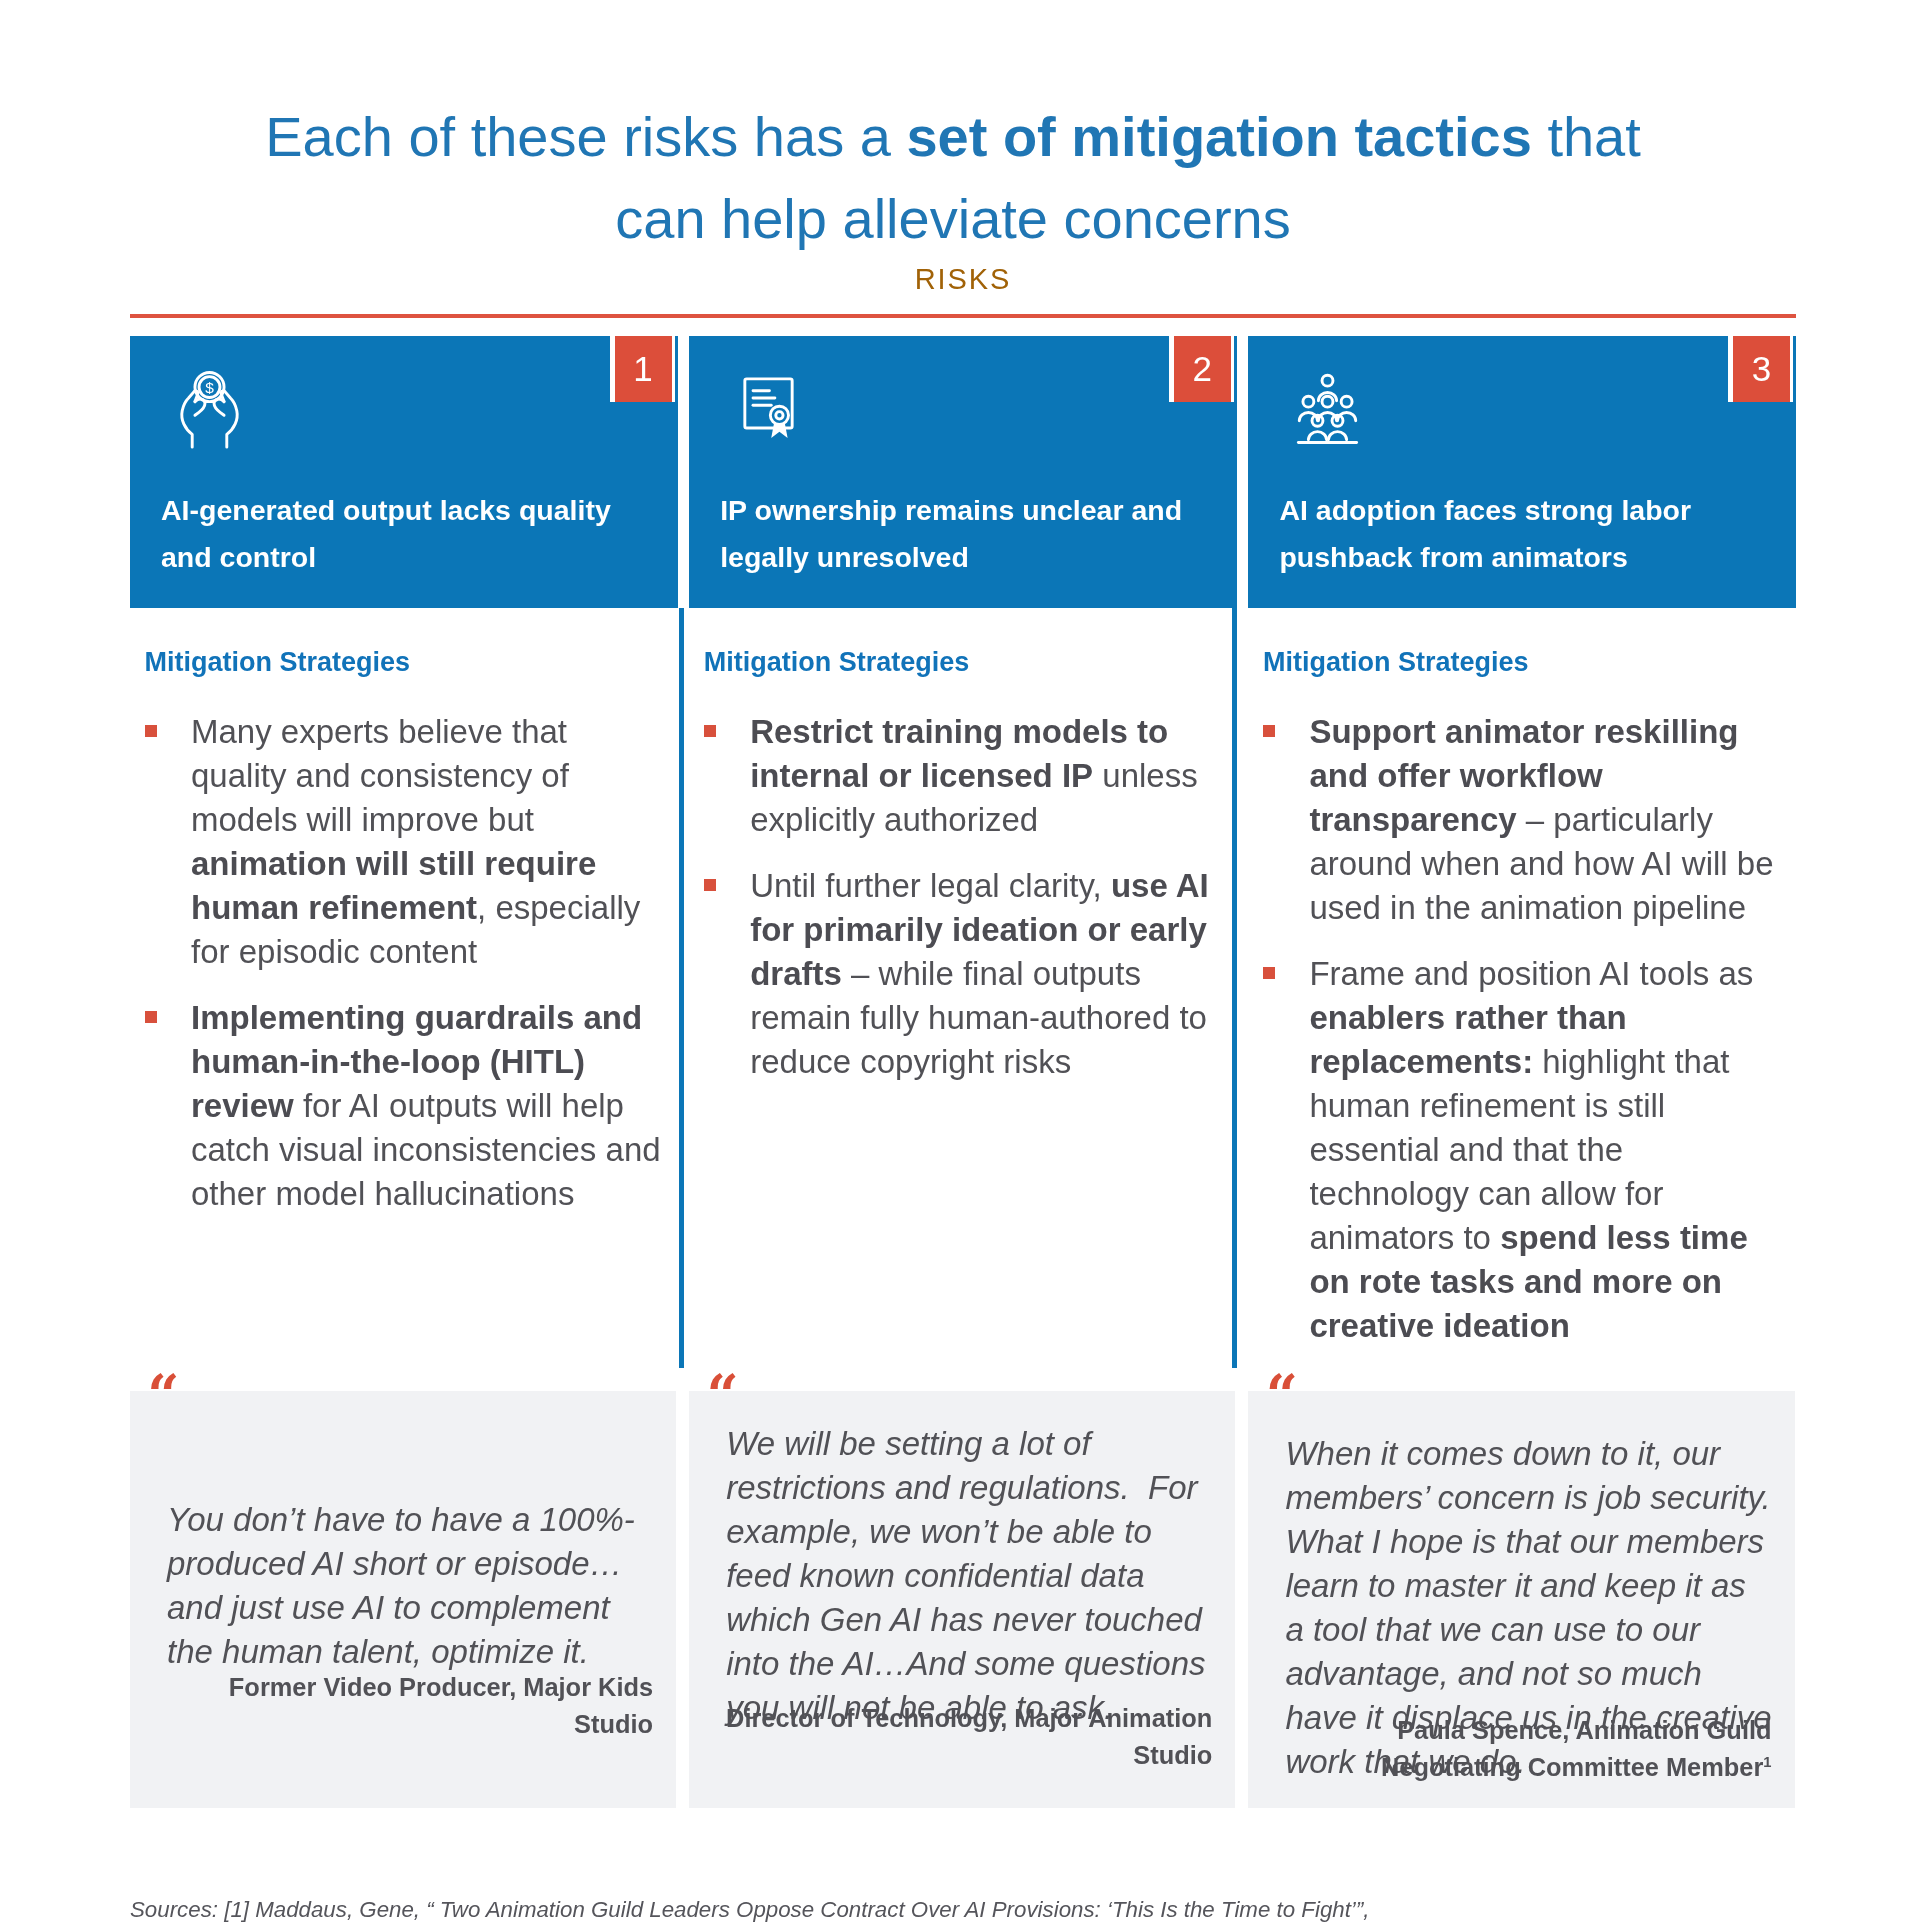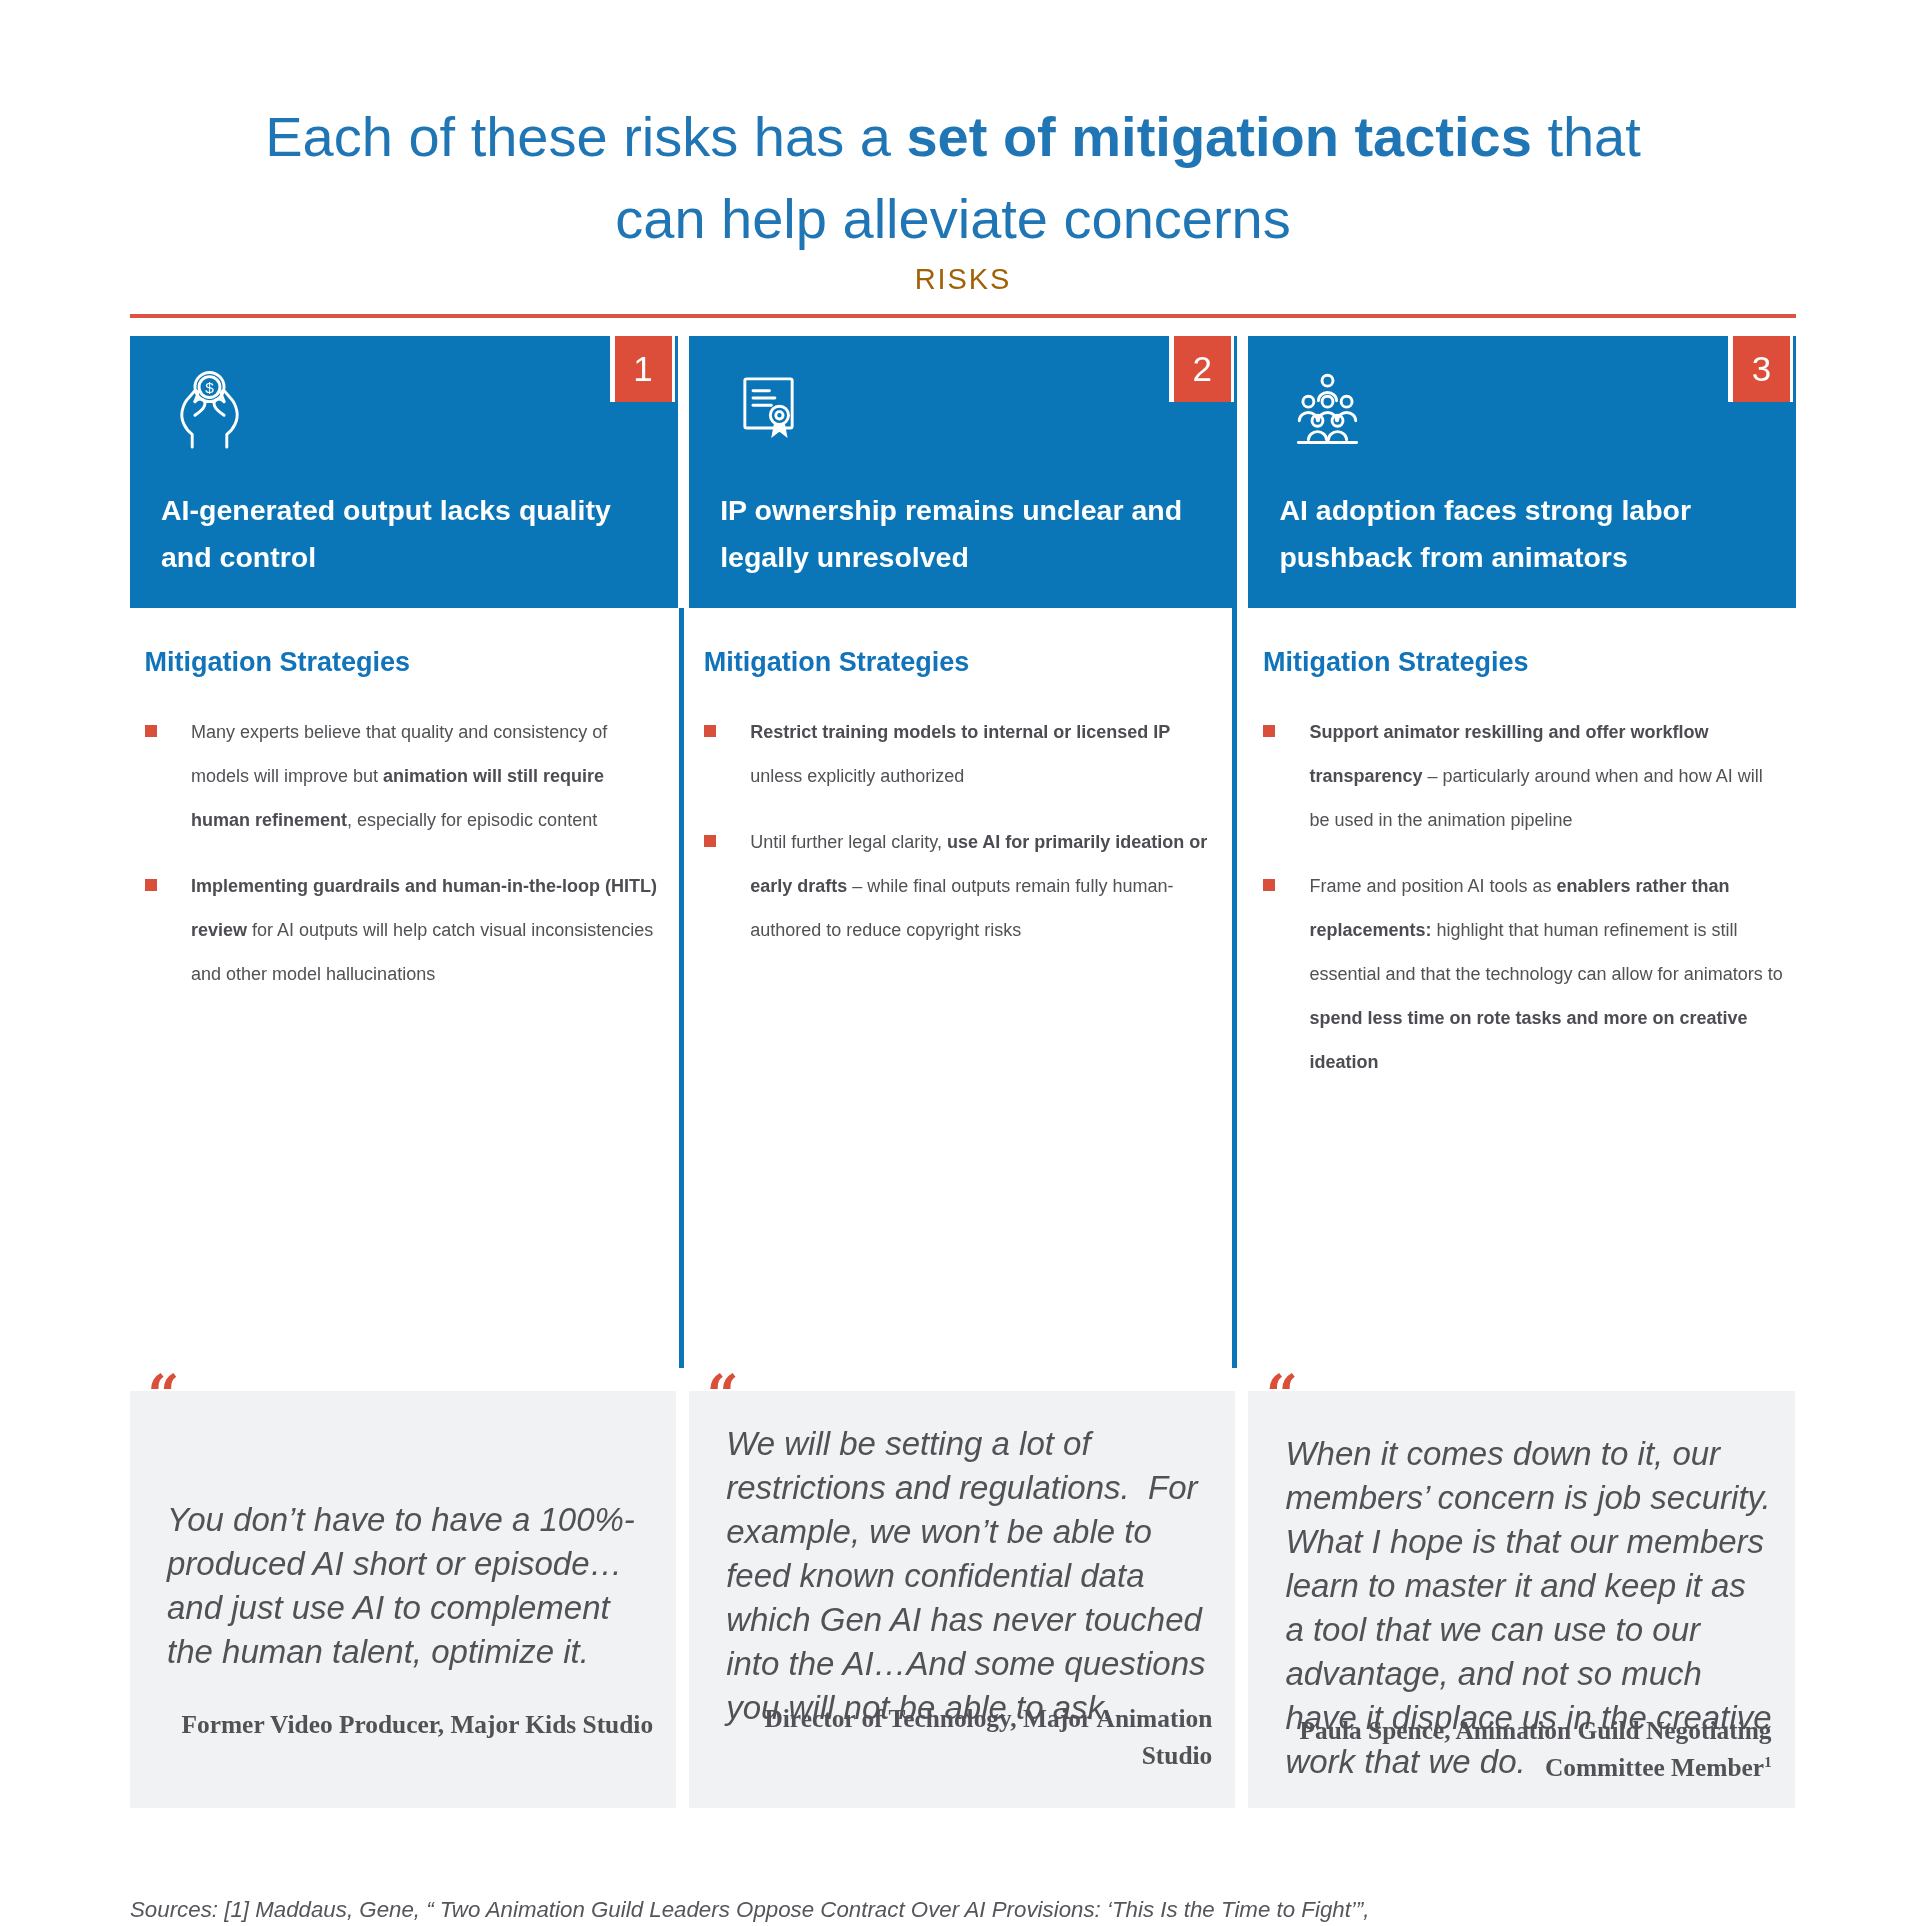--- a/index.html
+++ b/index.html
@@ -30,40 +30,40 @@
          font-size:35px;color:#ffffff;}
   .cicon{width:91px;height:92px;margin:3.1px 0 0 3.1px;}
   .cicon svg{width:100%;height:100%;}
   .card h2{margin:auto 0 0 0;font-size:28.5px;line-height:47px;font-weight:700;color:#ffffff;}
 
   
   .mitigation{margin-top:39px;padding-right:11.6px;}
   .mitigation h3{margin:0 0 32px 14.6px;font-size:27px;font-weight:700;color:#1173B9;}
   ul.bullets{list-style:none;margin:0;padding:0;}
   ul.bullets li{position:relative;padding-left:61px;margin-bottom:22.3px;
-                font-size:18px;line-height:44px;color:#515156;}
+                font-size:33px;line-height:44px;color:#515156;}
   ul.bullets li .sq{position:absolute;left:14.6px;top:14.6px;width:12px;height:12px;background:#D8503C;}
   ul.bullets li b{font-weight:700;color:#4C4C52;}
 
   
   .divider{position:absolute;top:608px;width:5px;height:760px;background:#0B76B7;}
   .divider.d1{left:679px;}
   .divider.d2{left:1232px;}
 
   
   .quote-box{position:absolute;left:0;right:1.5px;top:1055px;height:417px;background:#F1F2F4;}
   .qmark{position:absolute;top:-24px;left:17.3px;font-family:"DejaVu Serif",serif;font-weight:bold;
          font-size:56px;line-height:56px;color:#D94F38;}
   .qtext{margin:0;padding:0 23px 0 37px;font-style:italic;font-size:33px;line-height:44px;
          color:#515156;white-space:pre-wrap;}
   .col1 .qtext{padding-top:107px;}
   .col2 .qtext{padding-top:31px;}
   .col3 .qtext{padding-top:41px;}
   .attr{position:absolute;left:23px;right:23px;margin:0;text-align:right;
-        font-weight:700;font-size:25.4px;line-height:37px;color:#515156;font-family:Liberation Serif, serif;}
+        font-weight:700;font-size:25.4px;line-height:37px;color:#515156;}
   .col1 .attr{bottom:65px;}
   .col2 .attr{bottom:34px;}
   .col3 .attr{bottom:22.3px;}
   .attr sup{font-size:58%;vertical-align:super;line-height:0;}
 
   
   .sources{position:absolute;top:1867px;left:130px;width:1264px;
            font-style:italic;font-size:22.3px;line-height:42px;color:#55555B;}
 </style>
 </head>

